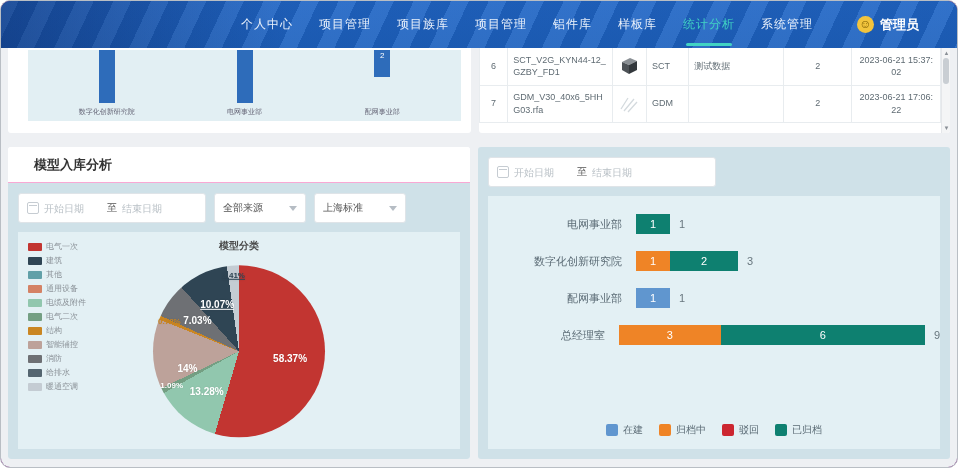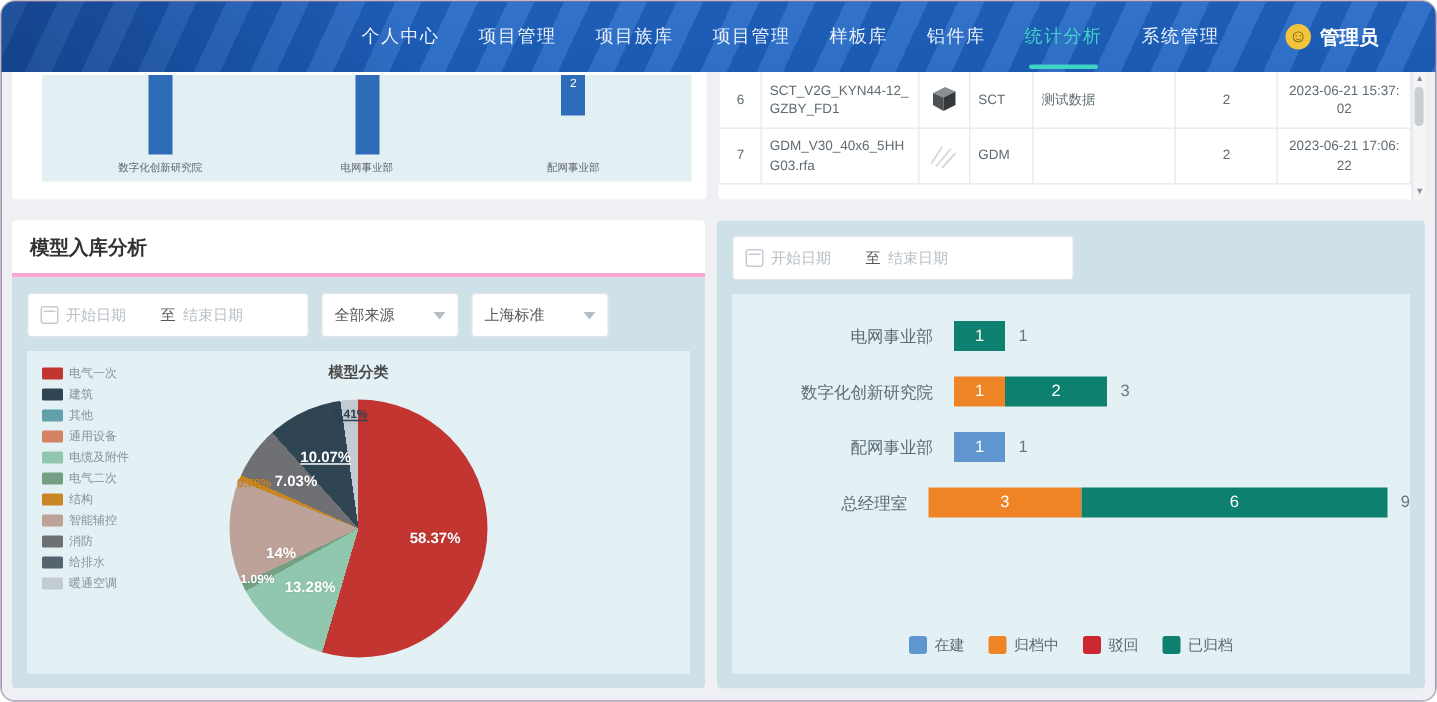--- a/index.html
+++ b/index.html
@@ -42,21 +42,21 @@
   table.model tr { height:37px; }
   table.model td.c { text-align:center; }
   .vscroll { position:absolute; right:0; top:0; width:9px; height:85px; background:#f4f5f6; border-left:1px solid #e5e7ea; }
   .vscroll .arr { position:absolute; left:1px; width:7px; height:8px; font-size:6px; color:#8a9096; text-align:center; line-height:8px; cursor:pointer; }
   .vscroll .arr.up { top:1px; } .vscroll .arr.down { bottom:1px; }
   .vscroll .thumb { position:absolute; left:1px; top:10px; width:6px; height:26px; background:#c9ced3; border-radius:3px; cursor:pointer; }
 
   
   .card { background:#fff; border-radius:3px; display:flex; flex-direction:column; overflow:hidden; }
   .card-l { width:462px; } .card-r { width:472px; }
-  .card h3 { font-size:13px; color:#333; font-weight:bold; padding:9px 12px 8px; border-bottom:3px solid #f9a8d4; background:#fff; }
+  .card h3 { font-size:13px; color:#333; font-weight:bold; padding:9px 26px 8px; border-bottom:1px solid #f9a8d4; background:#fff; }
   .card-body { flex:1; background:#cfe1e8; padding:10px; display:flex; flex-direction:column; }
 
   .filters { display:flex; gap:8px; margin-bottom:9px; }
   .daterange { background:#fff; border:1px solid #dfe4e8; border-radius:3px; height:30px; display:flex; align-items:center; padding:0 8px; gap:5px; }
   .cal-icon { width:12px; height:12px; border:1px solid #c6ccd2; border-radius:2px; position:relative; }
   .cal-icon::before { content:""; position:absolute; top:2px; left:1px; right:1px; height:1px; background:#c6ccd2; }
   .daterange input { border:none; outline:none; width:58px; font-size:10px; color:#555; background:transparent; }
   .daterange input::placeholder { color:#b9c0c6; }
   .to-label { font-size:10px; color:#555; }
   .select { background:#fff; border:1px solid #dfe4e8; border-radius:3px; height:30px; width:92px; display:flex; align-items:center; justify-content:space-between; padding:0 8px; cursor:pointer; }
@@ -92,22 +92,22 @@
 <body>
 
 <div class="window">
 
   <header class="topbar">
     <nav class="nav" id="nav">
         <div class="nav-item">个人中心</div>
         <div class="nav-item">项目管理</div>
         <div class="nav-item">项目族库</div>
         <div class="nav-item">项目管理</div>
+        <div class="nav-item">铝件库</div>
         <div class="nav-item">样板库</div>
-        <div class="nav-item">铝件库</div>
         <div class="nav-item active">统计分析</div>
         <div class="nav-item">系统管理</div>
       </nav>
     <div class="userbox">
       <span class="avatar">☺</span>
       <span>管理员</span>
     </div>
   </header>
 
   <div class="content">

